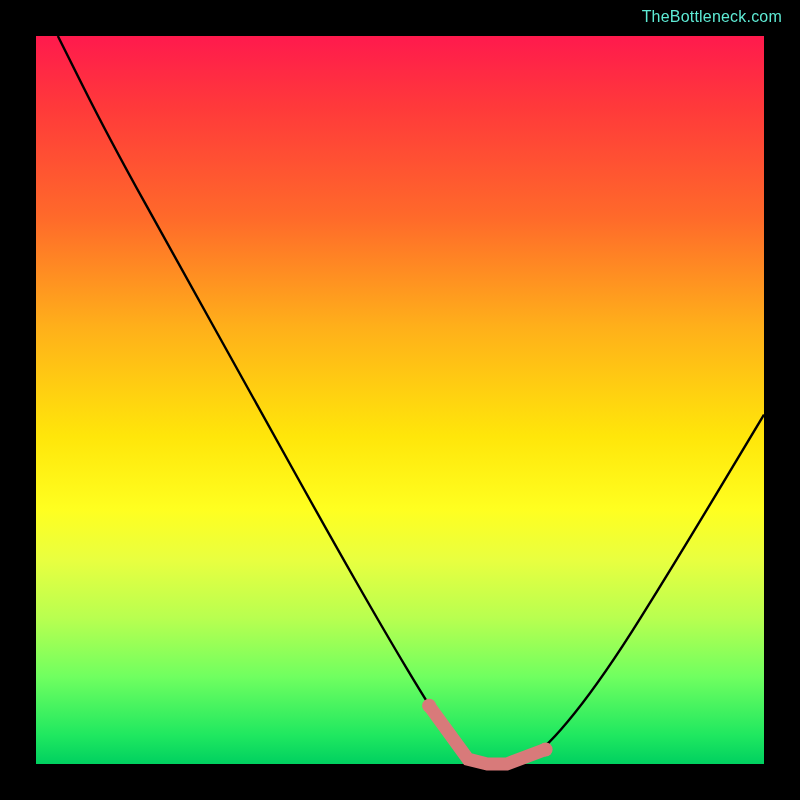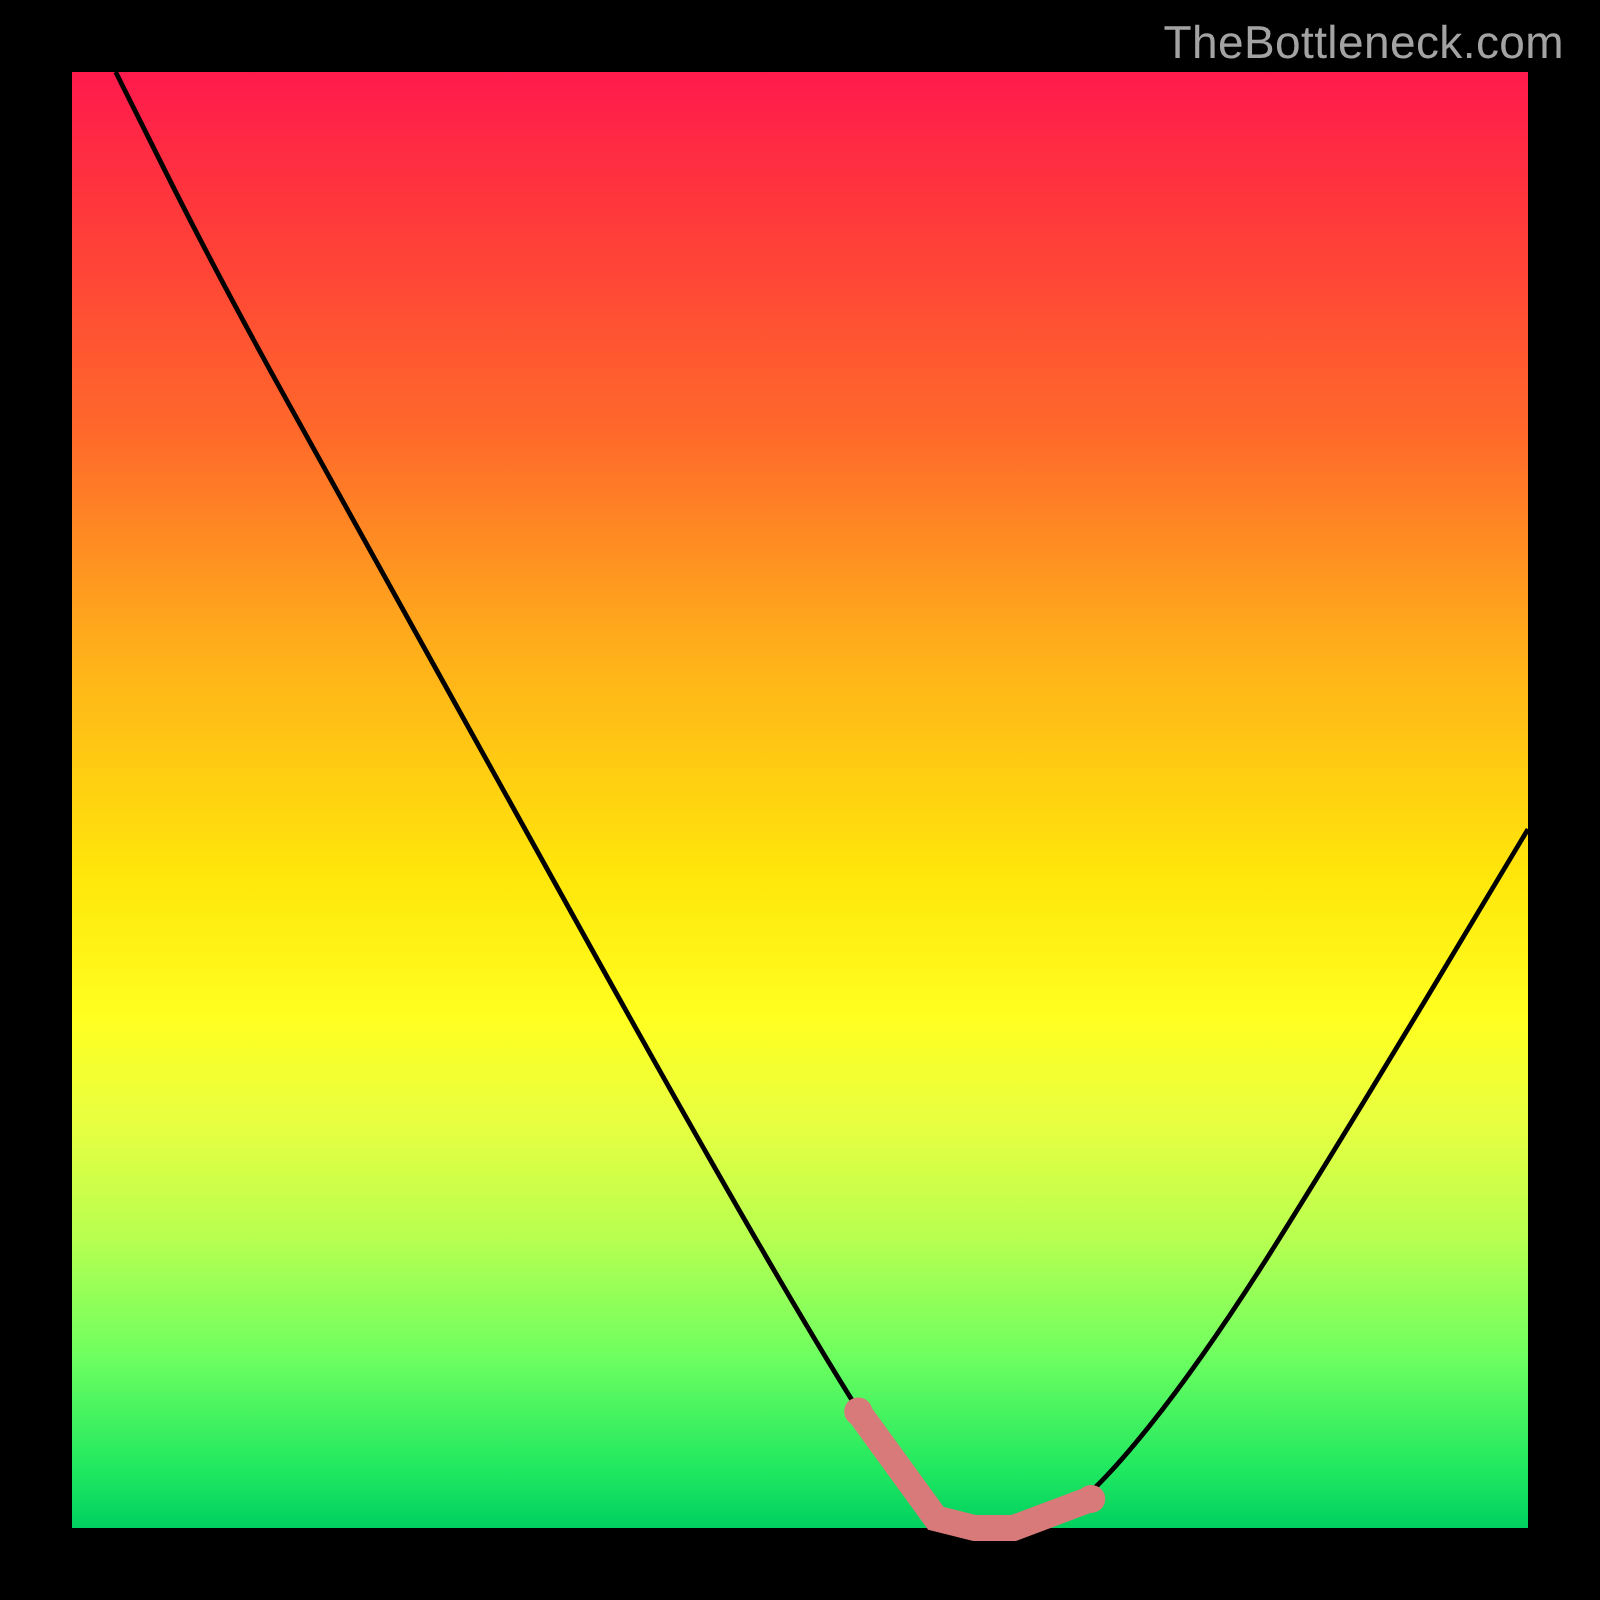--- a/index.html
+++ b/index.html
@@ -35,22 +35,22 @@
       #b8ff50 80%,
       #70ff60 88%,
       #20e860 96%,
       #00d060 100%
     );
   }
   .watermark {
     position: absolute;
     top: 8px;
     right: 18px;
-    color: #a3a3a3;
-    font-size: 23px;
+    color: #5eead4;
+    font-size: 16px;
     font-weight: 400;
     letter-spacing: 0.2px;
   }
   svg.curve {
     position: absolute;
     inset: 0;
     width: 100%;
     height: 100%;
     overflow: visible;
   }

